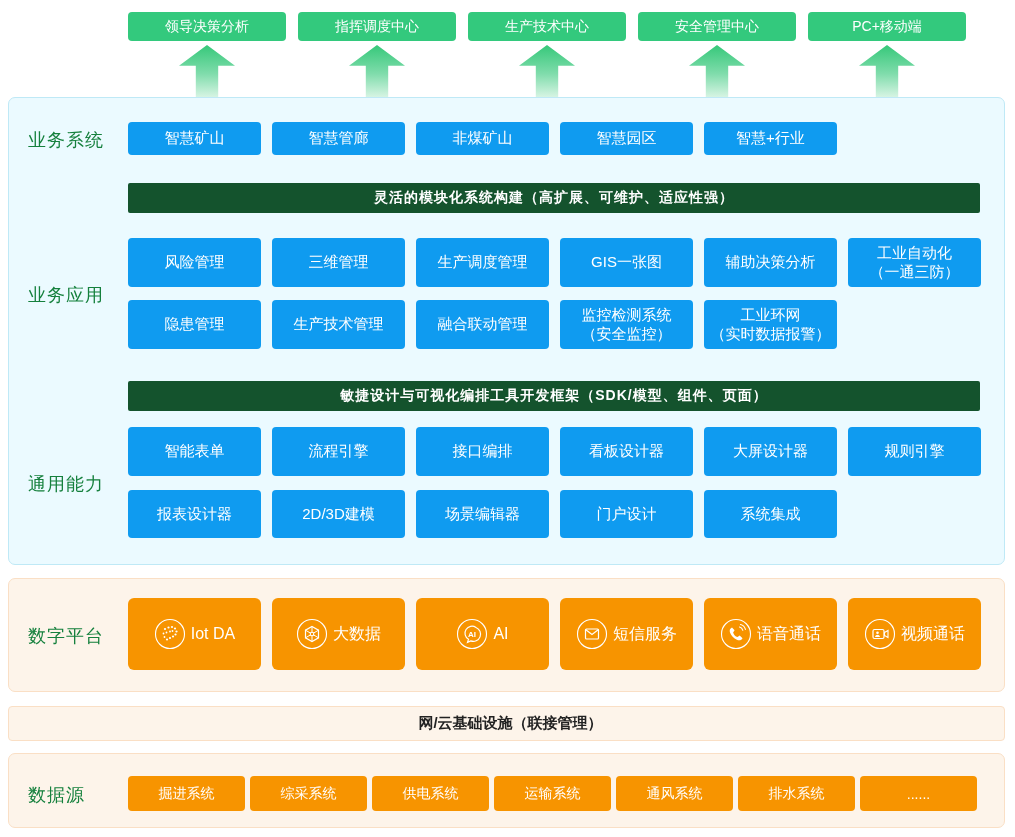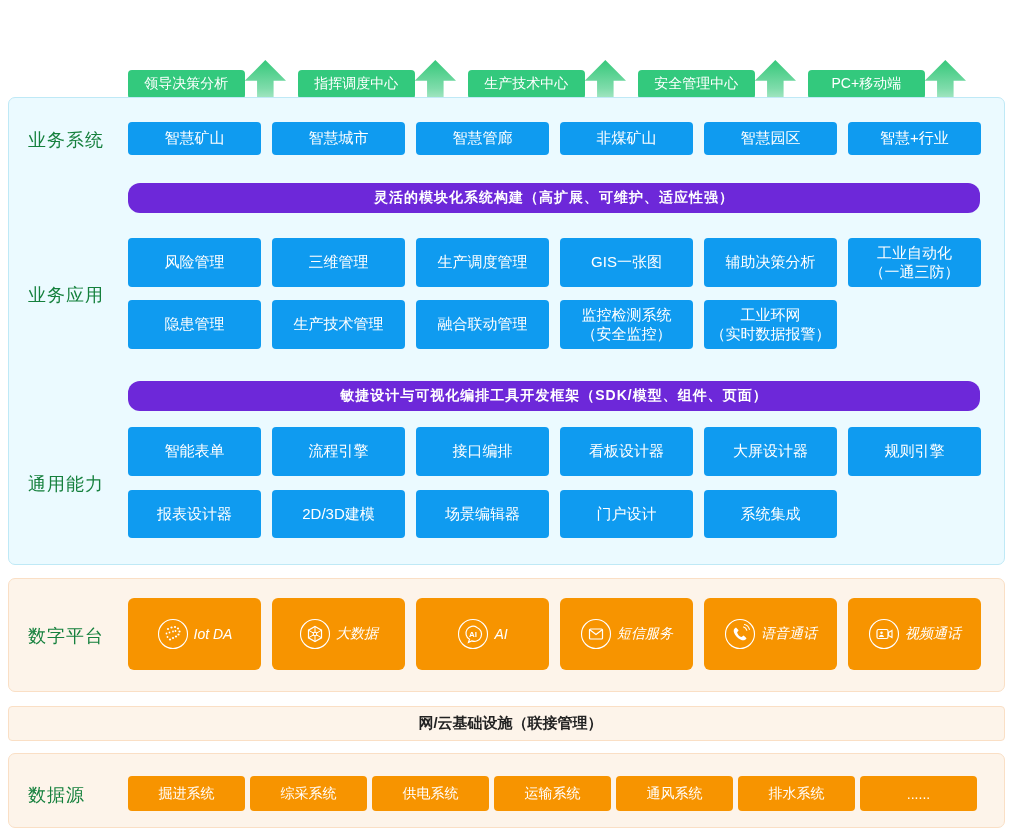--- a/index.html
+++ b/index.html
@@ -1,21 +1,21 @@
 <!DOCTYPE html>
 <html><head>
 <meta charset="utf-8">
 <style>
   html,body{margin:0;padding:0;background:#ffffff;}
   body{font-family:"Liberation Sans","DejaVu Sans",sans-serif;}
   .stage{position:relative;width:1015px;height:837px;background:#ffffff;overflow:hidden;}
 
   
   .top-row{position:absolute;left:128px;top:12px;display:flex;gap:12px;}
-  .top-col{width:158px;display:flex;align-items:center;margin-top:44px;}
+  .top-col{width:158px;display:flex;flex-direction:column;align-items:center;}
   .green-btn{width:158px;height:29px;background:#33c97d;border-radius:4px;color:#fff;
     font-size:14px;display:flex;align-items:center;justify-content:center;box-sizing:border-box;}
   .up-arrow{margin-top:4px;width:56px;height:52px;
     background:linear-gradient(to bottom,#36c87a 0%,#7fdcab 55%,#d6f4e3 100%);
     clip-path:polygon(50% 0,100% 40%,70% 40%,70% 100%,30% 100%,30% 40%,0 40%);}
 
   
   .panel{position:absolute;left:8px;width:997px;box-sizing:border-box;border-radius:7px;}
   .panel-blue{top:97px;height:468px;background:#ebfaff;border:1px solid #bfe9f6;}
   .panel-digital{top:578px;height:114px;background:#fdf4ea;border:1px solid #fadfc5;}
@@ -25,27 +25,27 @@
 
   
   .sec-label{position:absolute;left:28px;font-size:18px;color:#15803d;font-weight:500;letter-spacing:1px;}
 
   
   .row{position:absolute;left:128px;display:flex;gap:11px;}
   .blue-btn{width:133px;background:#0f9bf0;border-radius:4px;color:#fff;font-size:15px;
     display:flex;align-items:center;justify-content:center;text-align:center;
     white-space:pre-line;line-height:1.25;box-sizing:border-box;}
   .h33{height:33px;} .h49{height:49px;} .h48{height:48px;}
-  .banner{position:absolute;left:128px;width:852px;height:30px;background:#6d28d9;border-radius:12px;
+  .banner{position:absolute;left:128px;width:852px;height:30px;background:#14532d;border-radius:2px;
     color:#fff;font-size:14px;font-weight:600;display:flex;align-items:center;justify-content:center;letter-spacing:1px;}
 
   
   .tile{width:133px;height:72px;background:#f79400;border-radius:6px;color:#fff;
     display:flex;align-items:center;justify-content:center;gap:5px;box-sizing:border-box;}
-  .tile-label{font-size:14px;font-style:italic;}
+  .tile-label{font-size:16px;}
   .tile .icn{width:32px;height:32px;display:block;}
 
   
   .ds-row{position:absolute;left:128px;top:776px;display:flex;gap:5px;justify-content:flex-end;}
   .orange-btn{width:117px;height:35px;background:#f79400;border-radius:4px;color:#fff;font-size:14px;
     display:flex;align-items:center;justify-content:center;box-sizing:border-box;}
 </style>
 </head>
 <body>
 
@@ -72,21 +72,20 @@
       <div class="green-btn">PC+移动端</div>
       <div class="up-arrow"></div>
     </div>
   </div>
 
   <div class="panel panel-blue"></div>
 
   <div class="sec-label" style="top:128px;">业务系统</div>
   <div class="row" style="top:122px;">
     <div class="blue-btn h33">智慧矿山</div>
-    <div class="blue-btn h33">智慧城市</div>
     <div class="blue-btn h33">智慧管廊</div>
     <div class="blue-btn h33">非煤矿山</div>
     <div class="blue-btn h33">智慧园区</div>
     <div class="blue-btn h33">智慧+行业</div>
   </div>
 
   <div class="banner" style="top:183px;">灵活的模块化系统构建（高扩展、可维护、适应性强）</div>
 
   <div class="sec-label" style="top:283px;">业务应用</div>
   <div class="row" style="top:238px;">

